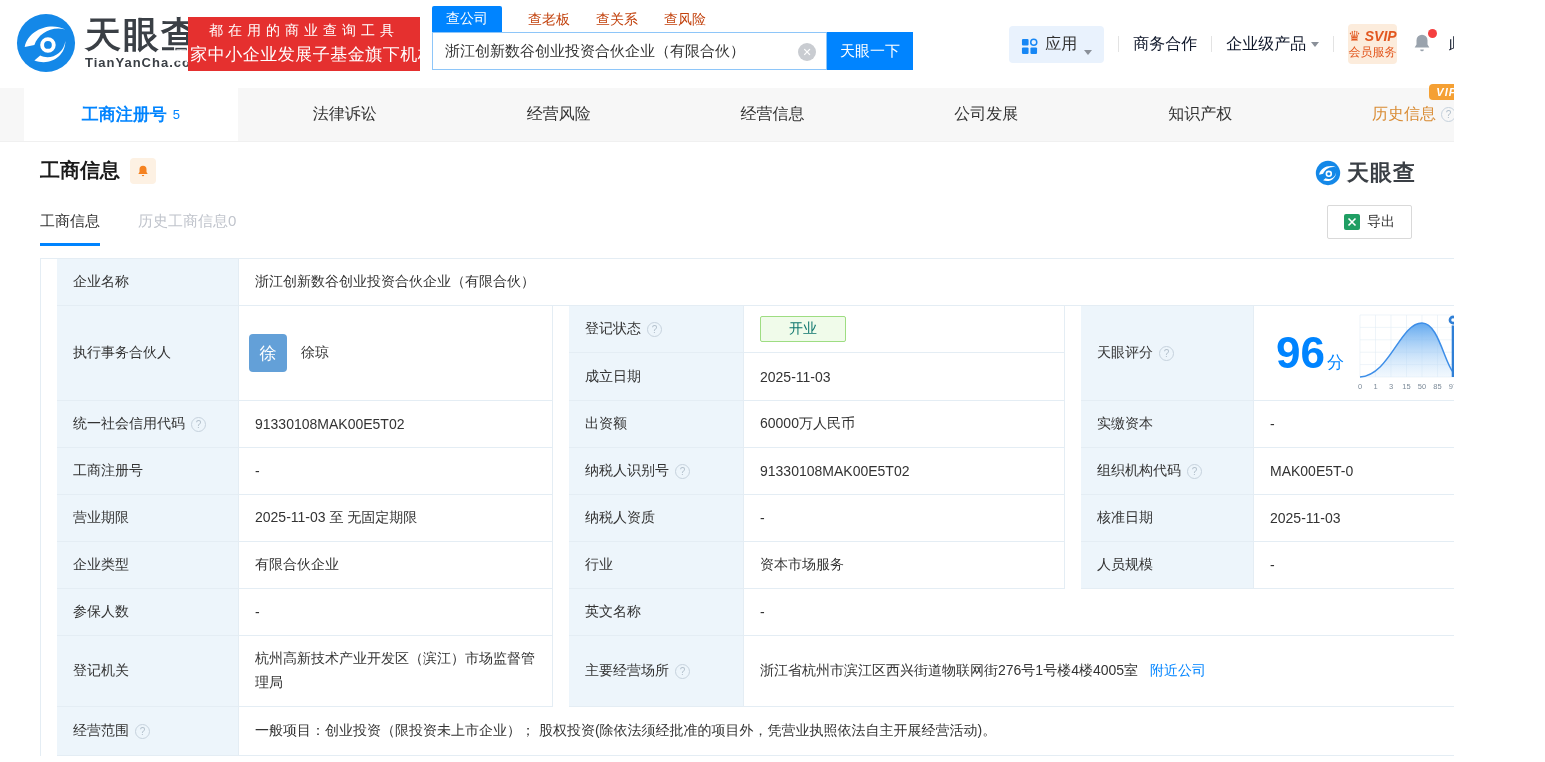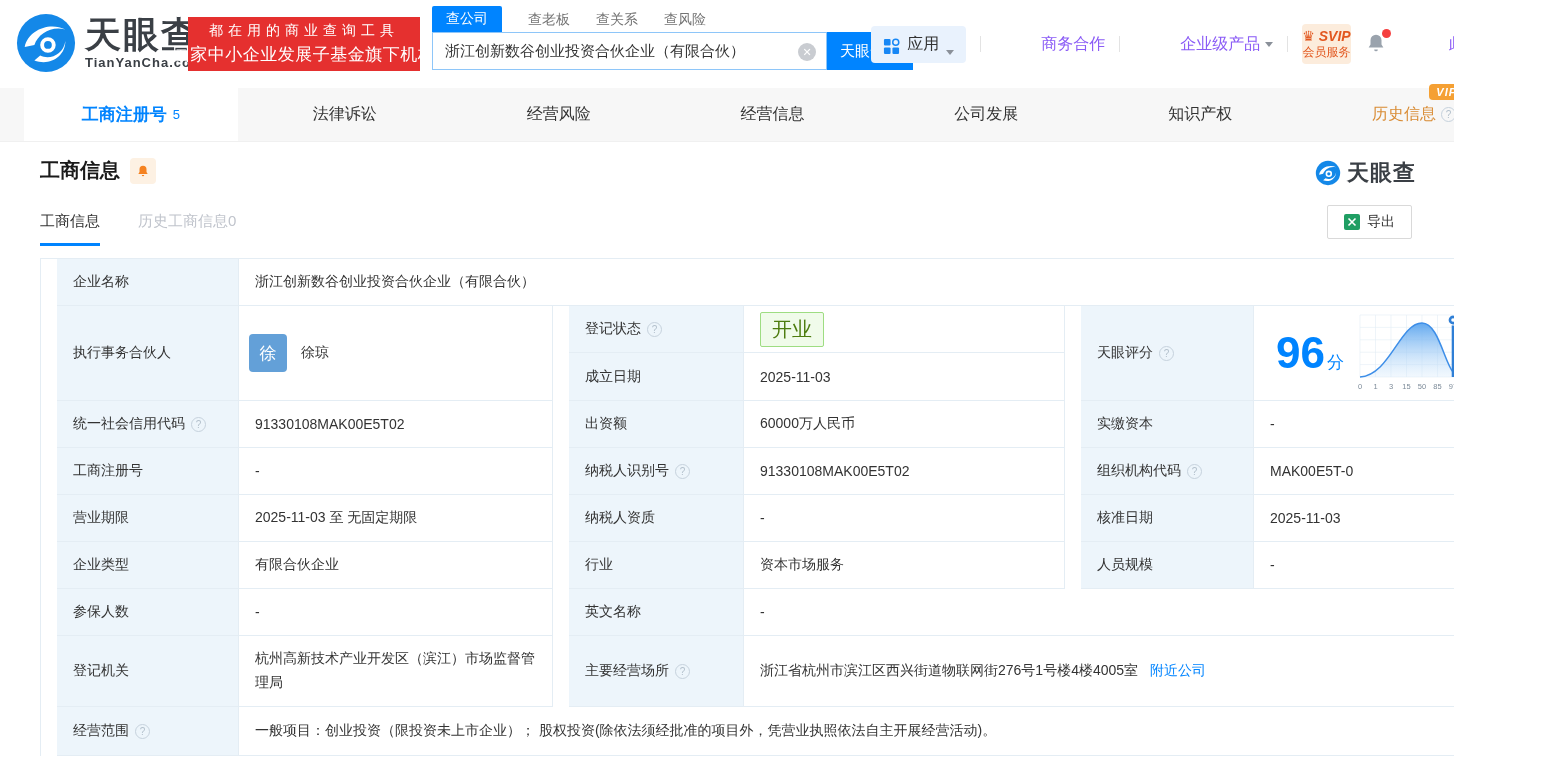--- a/index.html
+++ b/index.html
@@ -13,36 +13,36 @@
   .logo-icon { width:62px; height:62px; }
   .logo-cn { font-size:36px; font-weight:bold; color:#3a3f45; letter-spacing:2px; line-height:1; }
   .logo-en { font-size:13px; font-weight:bold; color:#3a3f45; letter-spacing:1px; margin-top:2px; }
   .banner { position:absolute; left:188px; top:17px; width:232px; height:54px; background:#e5302f; color:#fff;
             display:flex; flex-direction:column; justify-content:center; align-items:center; gap:3px; }
   .banner-l1 { font-size:14px; letter-spacing:5px; white-space:nowrap; }
   .banner-l2 { font-size:17px; letter-spacing:0.5px; white-space:nowrap; }
 
   .search-area { position:absolute; left:432px; top:6px; }
   .search-tabs { display:flex; align-items:flex-end; gap:26px; height:26px; }
-  .stab { font-size:14px; color:#737373; cursor:pointer; padding-bottom:3px; }
+  .stab { font-size:14px; color:#c2410c; cursor:pointer; padding-bottom:3px; }
   .stab.active { background:#0084ff; color:#fff; padding:4px 14px 4px; border-radius:2px 2px 0 0; }
   .search-row { display:flex; }
   .search-box { position:relative; width:395px; height:38px; border:1px solid #8ec6f9; background:#fff; }
   .search-box input { width:100%; height:100%; border:none; outline:none; padding:0 36px 0 12px; font-size:15px; color:#333;
                       font-family:"Liberation Sans","DejaVu Sans",sans-serif; }
   .clear-icon { position:absolute; right:10px; top:10px; width:18px; height:18px; border-radius:50%; background:#c9ccd1;
                 color:#fff; font-size:11px; display:flex; align-items:center; justify-content:center; cursor:pointer; }
   .search-btn { width:86px; height:38px; background:#0084ff; color:#fff; border:none; font-size:15px; cursor:pointer;
                 font-family:"Liberation Sans","DejaVu Sans",sans-serif; }
 
   .header-right { position:absolute; right:22px; top:24px; display:flex; align-items:center; gap:14px; height:40px; }
   .apps-chip { display:flex; align-items:flex-end; gap:7px; background:#e9f2fd; border-radius:4px; padding:8px 12px; cursor:pointer; }
   .apps-chip span { font-size:16px; color:#333; }
   .hdivider { width:1px; height:16px; background:#e3e3e3; }
-  .hlink { font-size:16px; color:#8b5cf6; cursor:pointer; display:flex; align-items:center; gap:5px; white-space:nowrap;margin-left:46px; }
+  .hlink { font-size:16px; color:#0f172a; cursor:pointer; display:flex; align-items:center; gap:5px; white-space:nowrap; }
   .caret { width:0; height:0; border-left:5px solid transparent; border-right:5px solid transparent; border-top:6px solid #8a9099; }
   .caret.small { border-left-width:4px; border-right-width:4px; border-top-width:5px; }
   .svip-badge { background:#fcecdc; border-radius:4px; padding:4px 0; text-align:center; cursor:pointer; line-height:1.2; }
   .svip-l1 { color:#e2571f; font-weight:bold; font-style:italic; font-size:14px; }
   .svip-l2 { color:#e2571f; font-size:12px; }
   .bell-wrap { position:relative; cursor:pointer; width:24px; height:24px; }
   .red-dot { position:absolute; right:-2px; top:-3px; width:9px; height:9px; border-radius:50%; background:#f53f3f; }
 
   
   .nav { position:absolute; left:0; top:88px; width:1545px; height:54px; background:#f7f7f7; display:flex; padding:0 24px;
@@ -74,21 +74,21 @@
                 grid-template-columns:198px 314px 191px 321px 189px 250px;
                 grid-template-rows:47px 47px 48px 47px 47px 47px 47px 47px 71px 49px;
                 border-top:1px solid #e4edf4; border-left:1px solid #e4edf4; }
   .cell { border-right:1px solid #e4edf4; border-bottom:1px solid #e4edf4; display:flex; align-items:center;
           font-size:14px; color:#333; padding:0 10px 0 16px; overflow:hidden; }
   .lb { background:#edf5fb; gap:6px;margin-left:16px; }
   .vl { background:#fff; }
   .multiline { line-height:1.7; }
   .qmark { width:15px; height:15px; min-width:15px; border:1px solid #c6d2dd; border-radius:50%; color:#b3c0cc; font-size:10px;
            display:inline-flex; align-items:center; justify-content:center; cursor:pointer; }
-  .status-badge { display:inline-block; padding:3px 11px; font-size:20px; color:#4d7c0f; background:#f0fbea;
+  .status-badge { display:inline-block; padding:3px 28px; font-size:14px; color:#0f766e; background:#f0fbea;
                   border:1px solid #9edd82; border-radius:2px; }
   .avatar { width:38px; height:38px; background:#63a0d8; border-radius:4px; color:#fff; font-size:17px;
             display:flex; align-items:center; justify-content:center; cursor:pointer; margin-left:-6px; }
   .partner-name { margin-left:14px; cursor:pointer; }
   .score-cell { gap:12px; padding-left:22px; }
   .score-num { font-size:44px; font-weight:bold; color:#0084ff; line-height:1; }
   .score-unit { font-size:17px; color:#0084ff; margin-left:2px; }
   .addr-link { color:#0084ff; cursor:pointer; margin-left:12px; white-space:nowrap; }
 </style>
 </head>

